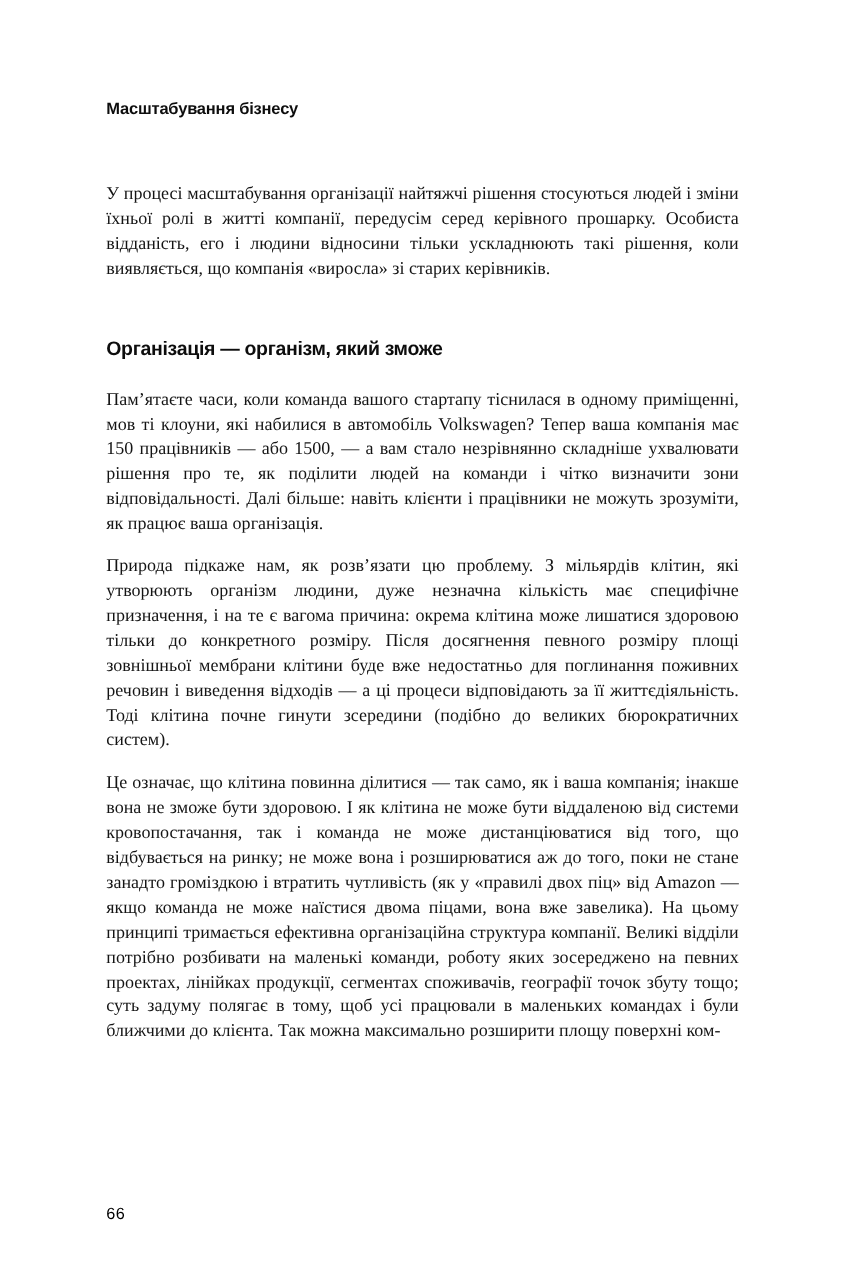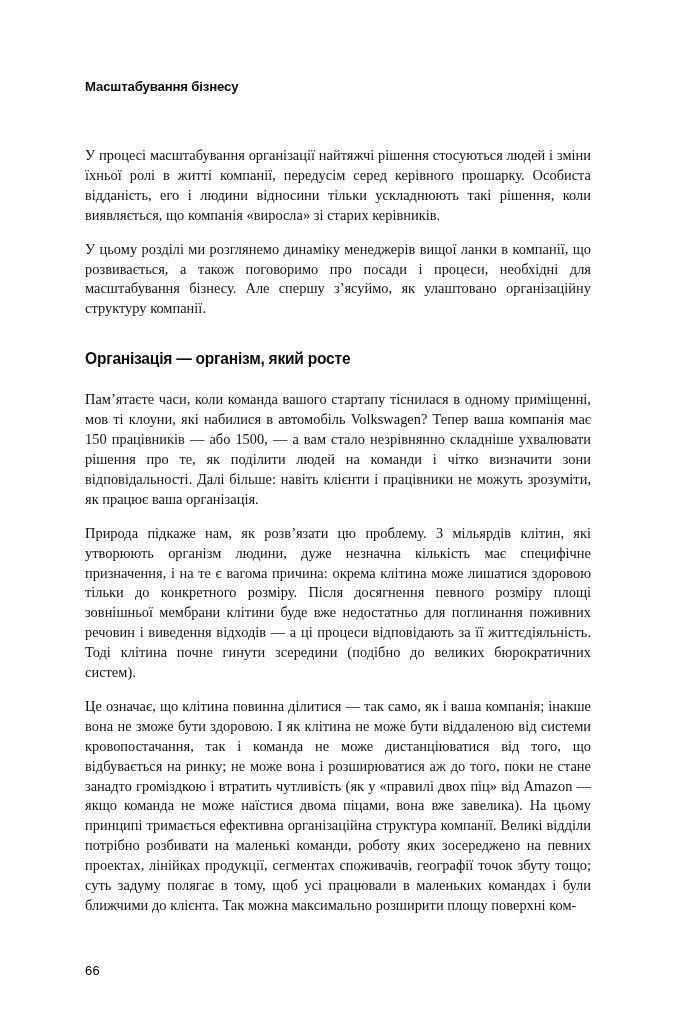--- a/index.html
+++ b/index.html
@@ -99,25 +99,24 @@
 
     <div class="gap-after-head"></div>
 
 
     <div class="gap-para"></div>
 
     <p class="body-text">У процесі масштабування організації найтяжчі рішення стосуються людей і зміни їхньої ролі в житті компанії, передусім серед керівного прошарку. Особиста відданість, его і людини відносини тільки ускладнюють такі рішення, коли виявляється, що компанія «виросла» зі старих керівників.</p>
 
     <div class="gap-para"></div>
 
-    <p class="body-text">У цьому розділі ми розглянемо динаміку менеджерів вищої ланки в компанії, що розвивається, а також поговоримо про посади і процеси, необхідні для масштабування бізнесу. Але спершу з’ясуймо, як улаштовано організаційну структуру компанії.</p>
 
     <div class="gap-before-sect"></div>
 
-    <h2 class="section-heading">Організація — організм, який росте</h2>
+    <h2 class="section-heading">Організація — організм, який зможе</h2>
 
     <div class="gap-after-sect"></div>
 
     <p class="body-text">Пам’ятаєте часи, коли команда вашого стартапу тіснилася в одному приміщенні, мов ті клоуни, які набилися в автомобіль Volkswagen? Тепер ваша компанія має 150 працівників — або 1500, — а вам стало незрівнянно складніше ухвалювати рішення про те, як поділити людей на команди і чітко визначити зони відповідальності. Далі більше: навіть клієнти і працівники не можуть зрозуміти, як працює ваша організація.</p>
 
     <div class="gap-para"></div>
 
     <p class="body-text">Природа підкаже нам, як розв’язати цю проблему. З мільярдів клітин, які утворюють організм людини, дуже незначна кількість має специфічне призначення, і на те є вагома причина: окрема клітина може лишатися здоровою тільки до конкретного розміру. Після досягнення певного розміру площі зовнішньої мембрани клітини буде вже недостатньо для поглинання поживних речовин і виведення відходів — а ці процеси відповідають за її життєдіяльність. Тоді клітина почне гинути зсередини (подібно до великих бюрократичних систем).</p>
 
     <div class="gap-para"></div>

